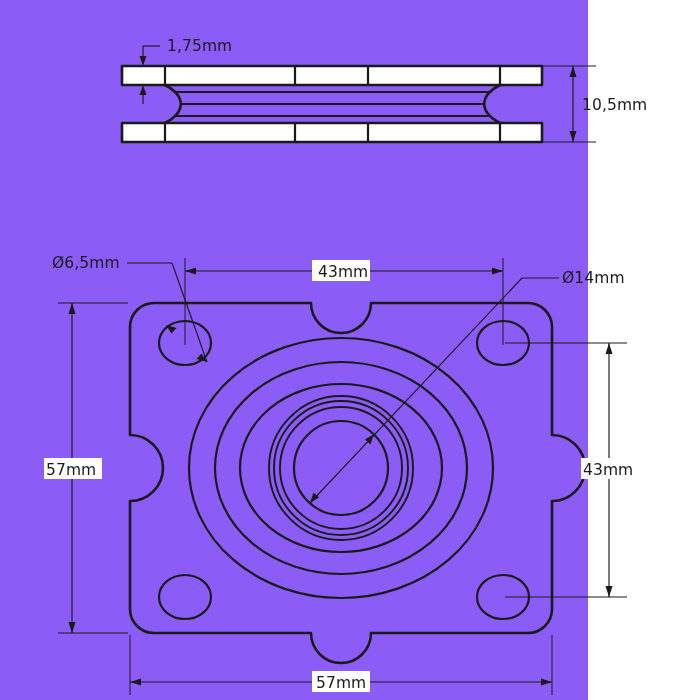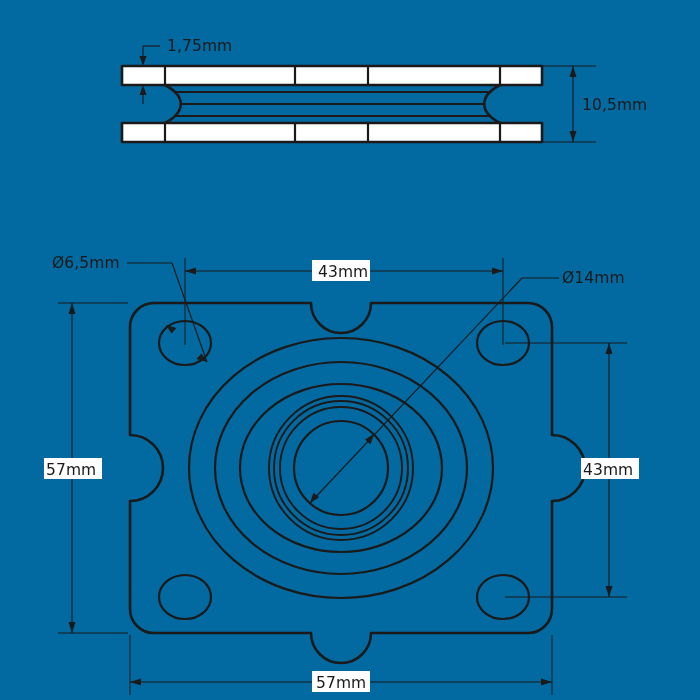--- a/index.html
+++ b/index.html
@@ -8,23 +8,23 @@
     background: #ffffff;
   }
   body {
     width: 700px;
     height: 700px;
     font-family: "DejaVu Sans", sans-serif;
     overflow: hidden;
   }
   #drawing-root {
     position: relative;
-    width: 700px;
+    width: 588px;
     height: 700px;
-    background: #0369a1;
+    background: #8b5cf6;
   }
   svg.technical-drawing {
     display: block;
     width: 700px;
     height: 700px;
   }
   .part-outline {
     fill: none;
     stroke: #1a1a1a;
     stroke-width: 2.6;

